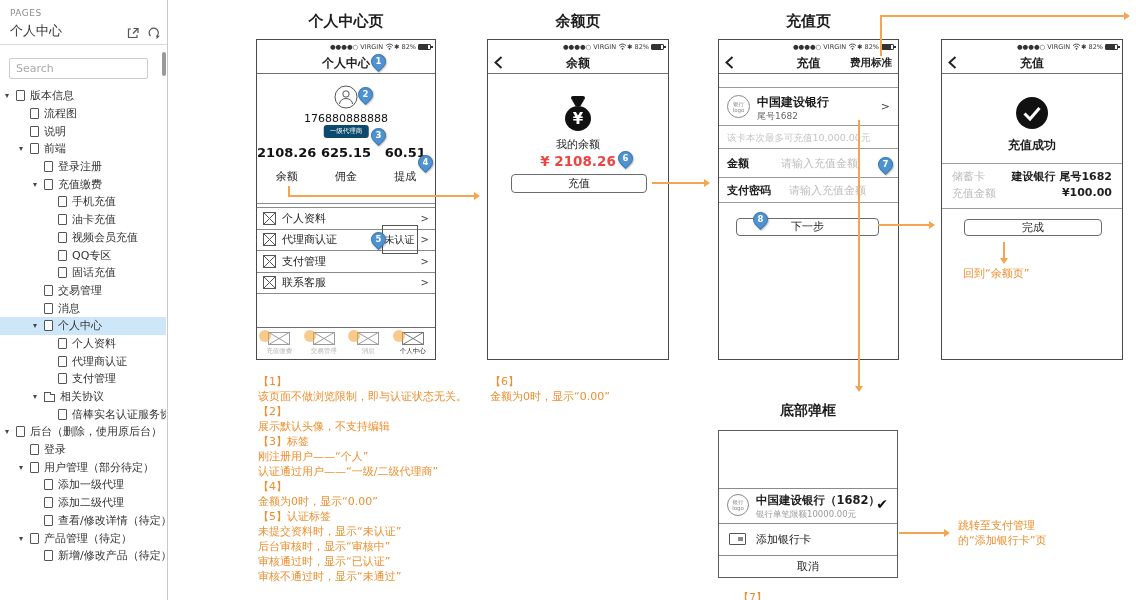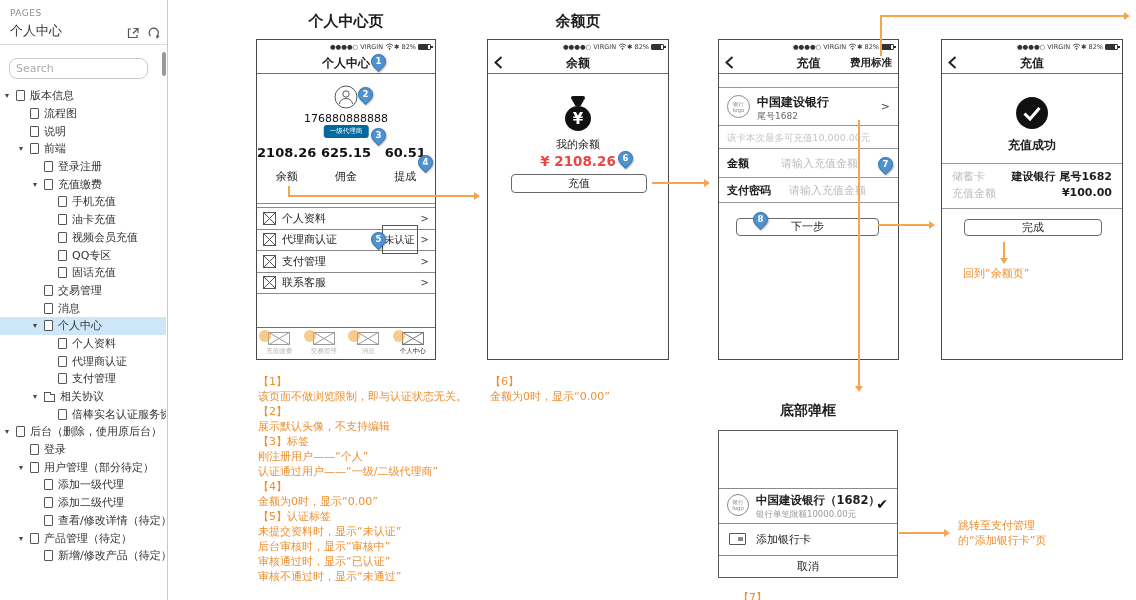--- a/index.html
+++ b/index.html
@@ -10,21 +10,21 @@
   
   .sidebar { position:absolute; left:0; top:0; width:168px; height:600px;
     background:#fff; border-right:1px solid #c9c9c9; }
   .sb-head { position:relative; height:45px; border-bottom:1px solid #d9d9d9; }
   .sb-pages { position:absolute; left:10px; top:8px; font-size:9px; color:#8d8d8d; letter-spacing:.5px; }
   .sb-title { position:absolute; left:10px; top:22px; font-size:13px; color:#333; }
   .sb-ico { position:absolute; top:26px; width:14px; height:14px; color:#555; cursor:pointer; }
   .sb-ico svg { width:14px; height:14px; display:block; }
   .sb-ico1 { left:126px; } .sb-ico2 { left:147px; }
   .sb-search { position:absolute; left:9px; top:58px; width:139px; height:21px;
-    border:1px solid #ccc; border-radius:8px; font-size:11px; padding:0 6px; color:#333;
+    border:1px solid #ccc; border-radius:2px; font-size:11px; padding:0 6px; color:#333;
     font-family:inherit; outline:none; }
   .sb-search::placeholder { color:#aaa; }
   .sb-thumb { position:absolute; right:1px; top:52px; width:4px; height:24px; background:#9a9a9a; border-radius:2px; }
   .tree { position:absolute; top:87px; left:0; right:1px; }
   .trow { display:flex; align-items:center; height:17.7px; font-size:11px; color:#333; cursor:pointer; }
   .trow.sel { background:#cde7f9; }
   .lv0{padding-left:5px} .lv1{padding-left:19px} .lv2{padding-left:33px} .lv3{padding-left:47px}
   .tw { width:11px; flex:none; font-size:8px; color:#444; }
   .ic-doc { width:9px; height:11px; border:1px solid #555; border-radius:1px; margin-right:5px; flex:none; background:#fff; }
   .ic-folder { width:11px; height:8px; border:1px solid #555; margin-right:5px; flex:none; position:relative; background:#fff; margin-top:2px; }
@@ -50,21 +50,21 @@
 
   .nav { height:21px; border-bottom:1px solid #6e6e6e; display:flex; align-items:center;
     justify-content:center; position:relative; font-size:12px; font-weight:bold; color:#1d1d1d; }
   .back { position:absolute; left:6px; top:3px; cursor:pointer; }
   .back svg { width:9px; height:13px; display:block; }
   .navright { position:absolute; right:6px; font-size:10.5px; font-weight:bold; color:#222; cursor:pointer; }
 
   
   .avatar { position:absolute; left:50%; top:45px; transform:translateX(-50%); }
   .p1num { position:absolute; top:72px; width:100%; text-align:center; font-size:11px; color:#111; }
-  .p1badge { position:absolute; top:85px; left:50%; transform:translateX(-50%); background:#0369a1;
+  .p1badge { position:absolute; top:85px; left:50%; transform:translateX(-50%); background:#0c4a6e;
     color:#fff; font-size:6.5px; padding:2px 6px; border-radius:3px; white-space:nowrap; }
   .p1stats { position:absolute; top:105px; left:0; right:0; display:flex; }
   .p1stats .st { flex:1; text-align:center; }
   .p1stats .sv { font-size:13px; font-weight:bold; color:#111; }
   .p1stats .sl2 { font-size:11px; color:#222; margin-top:9px; }
   .p1sep { position:absolute; top:163px; left:0; right:0; height:1px; background:#8a8a8a; }
   .p1list { position:absolute; top:167px; left:0; right:0; border-top:1px solid #8a8a8a; }
   .mrow { height:21.5px; display:flex; align-items:center; padding:0 6px; border-bottom:1px solid #8a8a8a; cursor:pointer; }
   .mrow svg { flex:none; }
   .mlabel { margin-left:6px; font-size:11px; color:#1d1d1d; }
@@ -315,20 +315,21 @@
           <span class="ic-doc"></span>
           <span class="tlabel">新增/修改产品（待定）</span>
         </div>
     </nav>
   </aside>
 
   <main class="canvas">
 
     <div class="ptitle t1">个人中心页</div>
     <div class="ptitle t2">余额页</div>
+    <div class="ptitle t3">充值页</div>
     <div class="tpop">底部弹框</div>
 
     <section class="phone ph1">
       <div class="sbar">
         <span class="sl">
             <span>●●●●○ VIRGIN</span>
             <span class="wifi">
               <svg viewBox="0 0 10 8">
                 <path d="M1 3a6 6 0 0 1 8 0" fill="none" stroke="#333"></path>
                 <path d="M2.6 4.8a3.4 3.4 0 0 1 4.8 0" fill="none" stroke="#333"></path>

